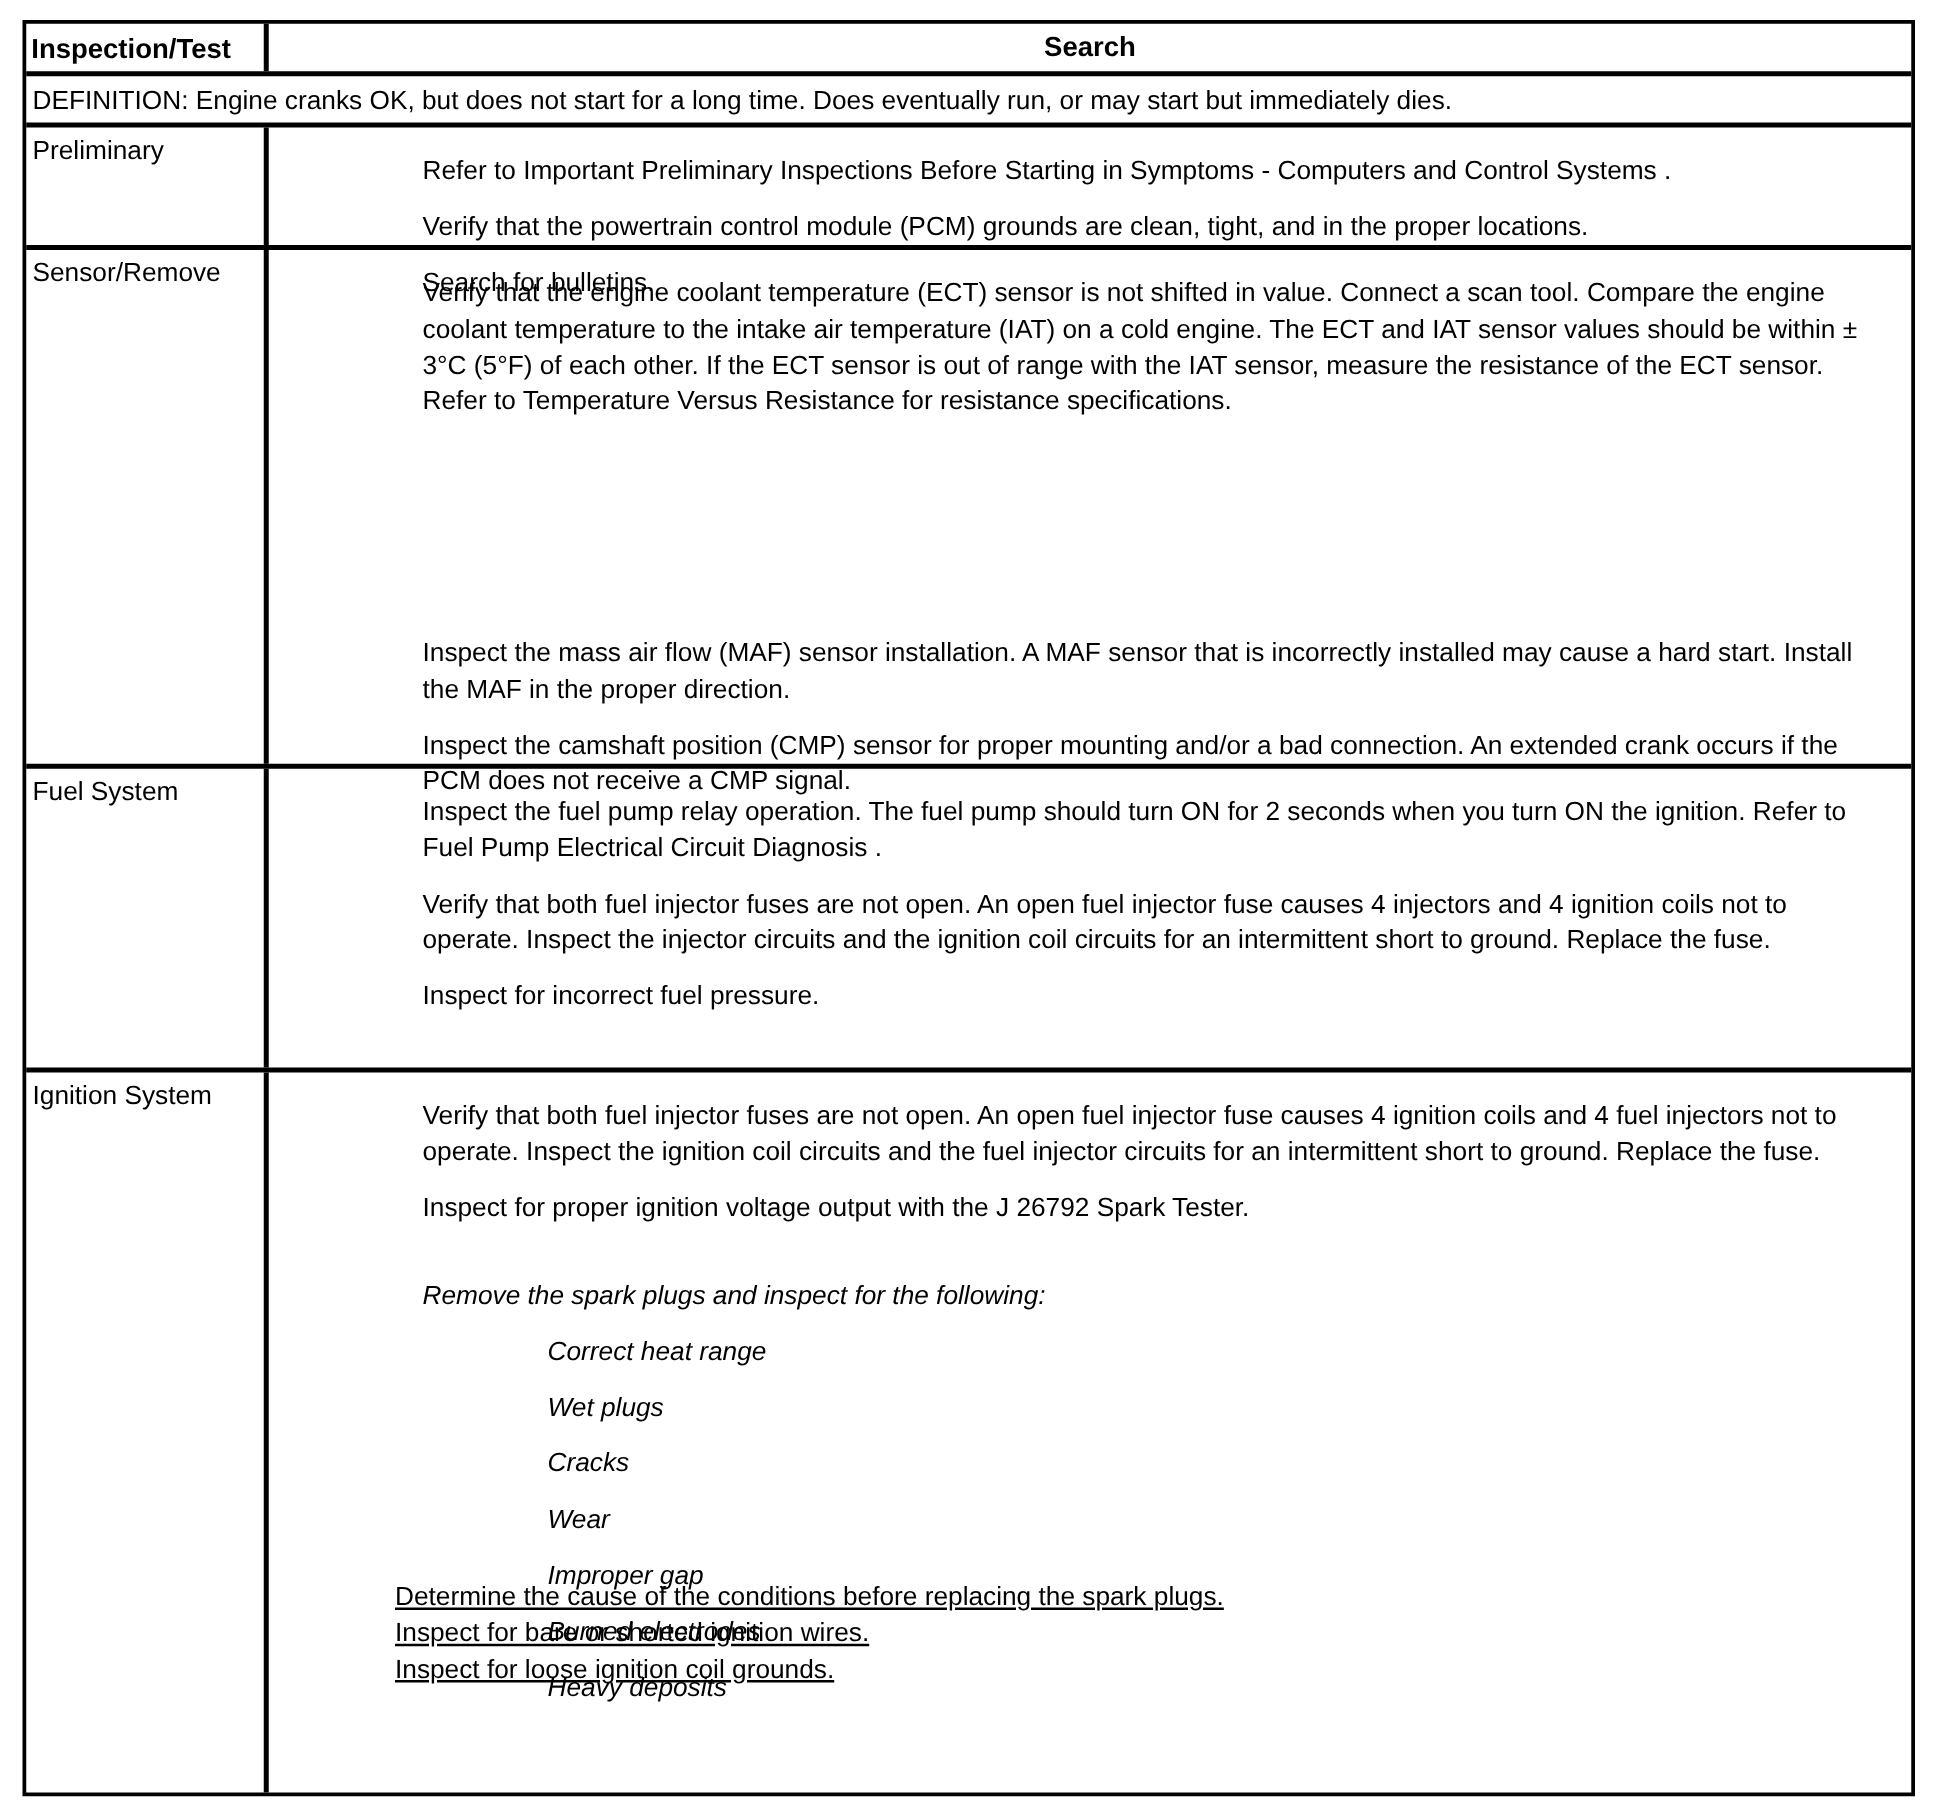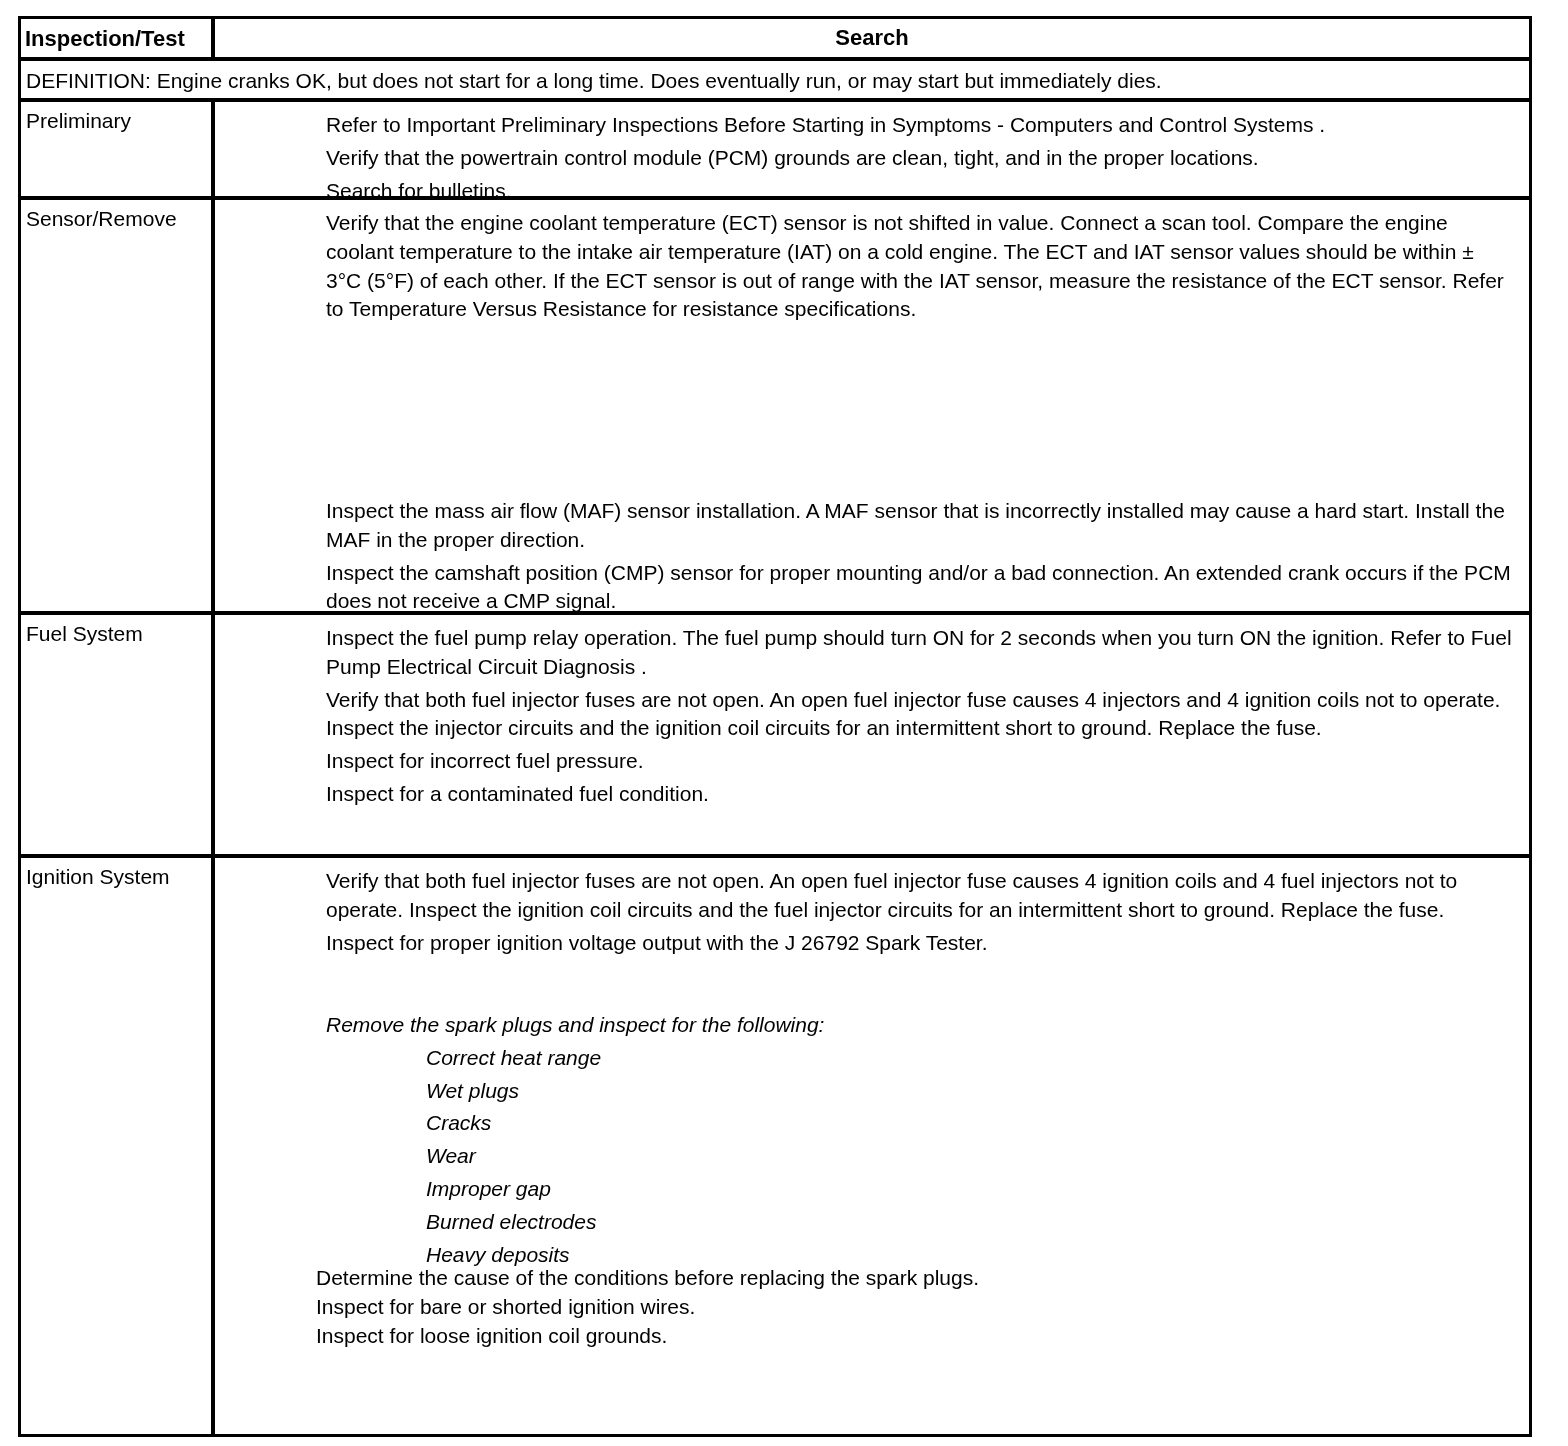--- a/index.html
+++ b/index.html
@@ -70,21 +70,21 @@
       padding: 5px 4px 0 5px;
       font-size: 21px;
       line-height: 29px;
     }
     .txt {
       position: absolute;
       left: 107px;
       right: 12px;
     }
     .txt p {
-      margin: 4px;
+      margin: 16px;
     }
     .bold {
       font-weight: bold;
     }
     .indent {
       padding-left: 100px;
     }
     .after {
       position: absolute;
       left: 101px;
@@ -130,21 +130,20 @@
     </div>
   </div>
 
   <div class="row bordered" style="top:596px; height:243px;">
     <div class="cell-left">Fuel System</div>
     <div class="cell-right">
       <div class="txt" style="top:5px;">
         <p>Inspect the fuel pump relay operation. The fuel pump should turn ON for 2 seconds when you turn ON the ignition. Refer to Fuel Pump Electrical Circuit Diagnosis .</p>
         <p>Verify that both fuel injector fuses are not open. An open fuel injector fuse causes 4 injectors and 4 ignition coils not to operate. Inspect the injector circuits and the ignition coil circuits for an intermittent short to ground. Replace the fuse.</p>
         <p>Inspect for incorrect fuel pressure.</p>
-        <p>Inspect for a contaminated fuel condition.</p>
       </div>
     </div>
   </div>
 
   <div class="row" style="top:839px; height:576px;">
     <div class="cell-left">Ignition System</div>
     <div class="cell-right">
       <div class="txt" style="top:5px;">
         <p>Verify that both fuel injector fuses are not open. An open fuel injector fuse causes 4 ignition coils and 4 fuel injectors not to operate. Inspect the ignition coil circuits and the fuel injector circuits for an intermittent short to ground. Replace the fuse.</p>
         <p>Inspect for proper ignition voltage output with the J 26792 Spark Tester.</p>
@@ -152,21 +151,21 @@
       <div class="txt" style="top:149px;font-style:italic;">
         <p>Remove the spark plugs and inspect for the following:</p>
         <p class="indent">Correct heat range</p>
         <p class="indent">Wet plugs</p>
         <p class="indent">Cracks</p>
         <p class="indent">Wear</p>
         <p class="indent">Improper gap</p>
         <p class="indent">Burned electrodes</p>
         <p class="indent">Heavy deposits</p>
       </div>
-      <div class="after" style="top:406px;">
+      <div class="after" style="top:406px;text-decoration:underline;">
         <p>Determine the cause of the conditions before replacing the spark plugs.</p>
         <p>Inspect for bare or shorted ignition wires.</p>
         <p>Inspect for loose ignition coil grounds.</p>
       </div>
     </div>
   </div>
 
 </div>
 
 </body></html>

